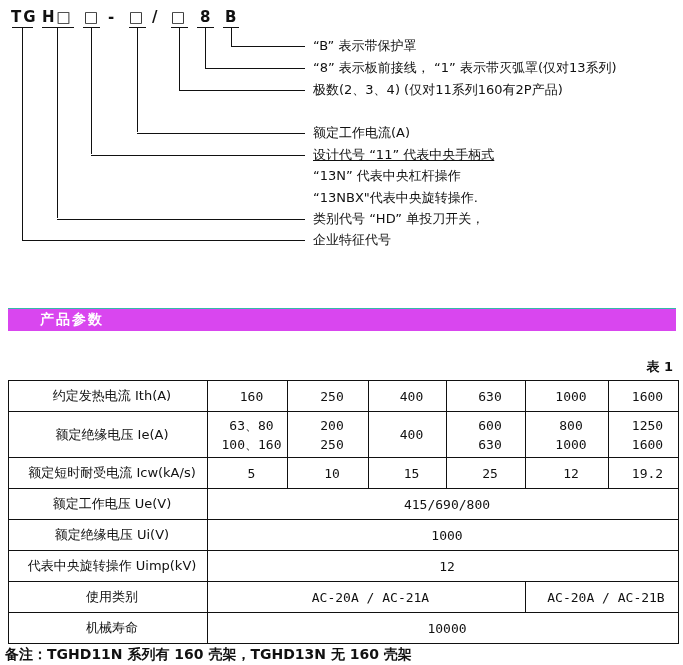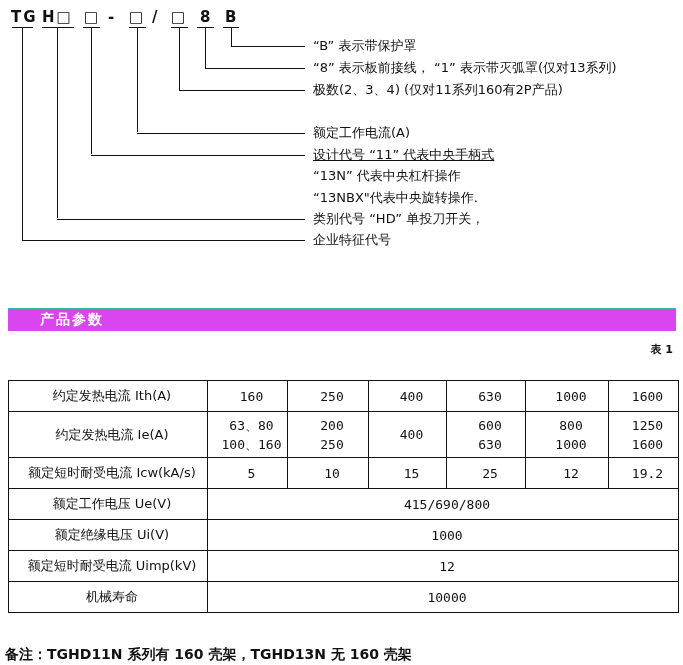--- a/index.html
+++ b/index.html
@@ -29,22 +29,22 @@
     position: absolute; left: 8px; top: 308px; width: 668px; height: 23px;
     display: flex; align-items: center;
     border-top: 1px solid #33b9a8;
   }
   .section-band .band-title {
     color: #ffffff; font-size: 14px; font-weight: bold;
     padding-left: 32px; letter-spacing: 2px;
   }
   
   .table-caption {
-    position: absolute; right: 10px; top: 342px;
-    font-size: 11px; font-weight: bold; color: #111;
+    position: absolute; right: 10px; top: 358px;
+    font-size: 13px; font-weight: bold; color: #111;
   }
   table.params {
     position: absolute; left: 8px; top: 380px;
     border-collapse: collapse; table-layout: fixed; width: 670px;
   }
   table.params td {
     border: 1px solid #111;
     text-align: center; vertical-align: middle;
     font-size: 13px; color: #111; overflow: hidden; padding-left: 8px;
   }
@@ -125,21 +125,21 @@
       <tr class="r-single">
         <td class="row-label">约定发热电流 Ith(A)</td>
         <td class="val">160</td>
         <td class="val">250</td>
         <td class="val">400</td>
         <td class="val">630</td>
         <td class="val">1000</td>
         <td class="val">1600</td>
       </tr>
       <tr class="r-double">
-        <td class="row-label">约定发热电流 Ie(A)</td>
+        <td class="row-label">额定绝缘电压 Ie(A)</td>
         <td class="val">
           <div>63、80</div>
           <div>100、160</div>
         </td>
         <td class="val">
           <div>200</div>
           <div>250</div>
         </td>
         <td class="val">400</td>
         <td class="val">
@@ -166,22 +166,27 @@
       </tr>
       <tr class="r-single">
         <td class="row-label">额定工作电压 Ue(V)</td>
         <td class="span-val" colspan="6">415/690/800</td>
       </tr>
       <tr class="r-single">
         <td class="row-label">额定绝缘电压 Ui(V)</td>
         <td class="span-val" colspan="6">1000</td>
       </tr>
       <tr class="r-single">
-        <td class="row-label">额定短时耐受电流 Uimp(kV)</td>
+        <td class="row-label">代表中央旋转操作 Uimp(kV)</td>
         <td class="span-val" colspan="6">12</td>
+      </tr>
+      <tr class="r-single">
+        <td class="row-label">使用类别</td>
+        <td class="span-val" colspan="4">AC-20A / AC-21A</td>
+        <td class="span-val" colspan="2">AC-20A / AC-21B</td>
       </tr>
       <tr class="r-single">
         <td class="row-label">机械寿命</td>
         <td class="span-val" colspan="6">10000</td>
       </tr>
     </tbody>
 </table>
 
 <div class="note">备注：TGHD11N 系列有 160 壳架，TGHD13N 无 160 壳架</div>
 

